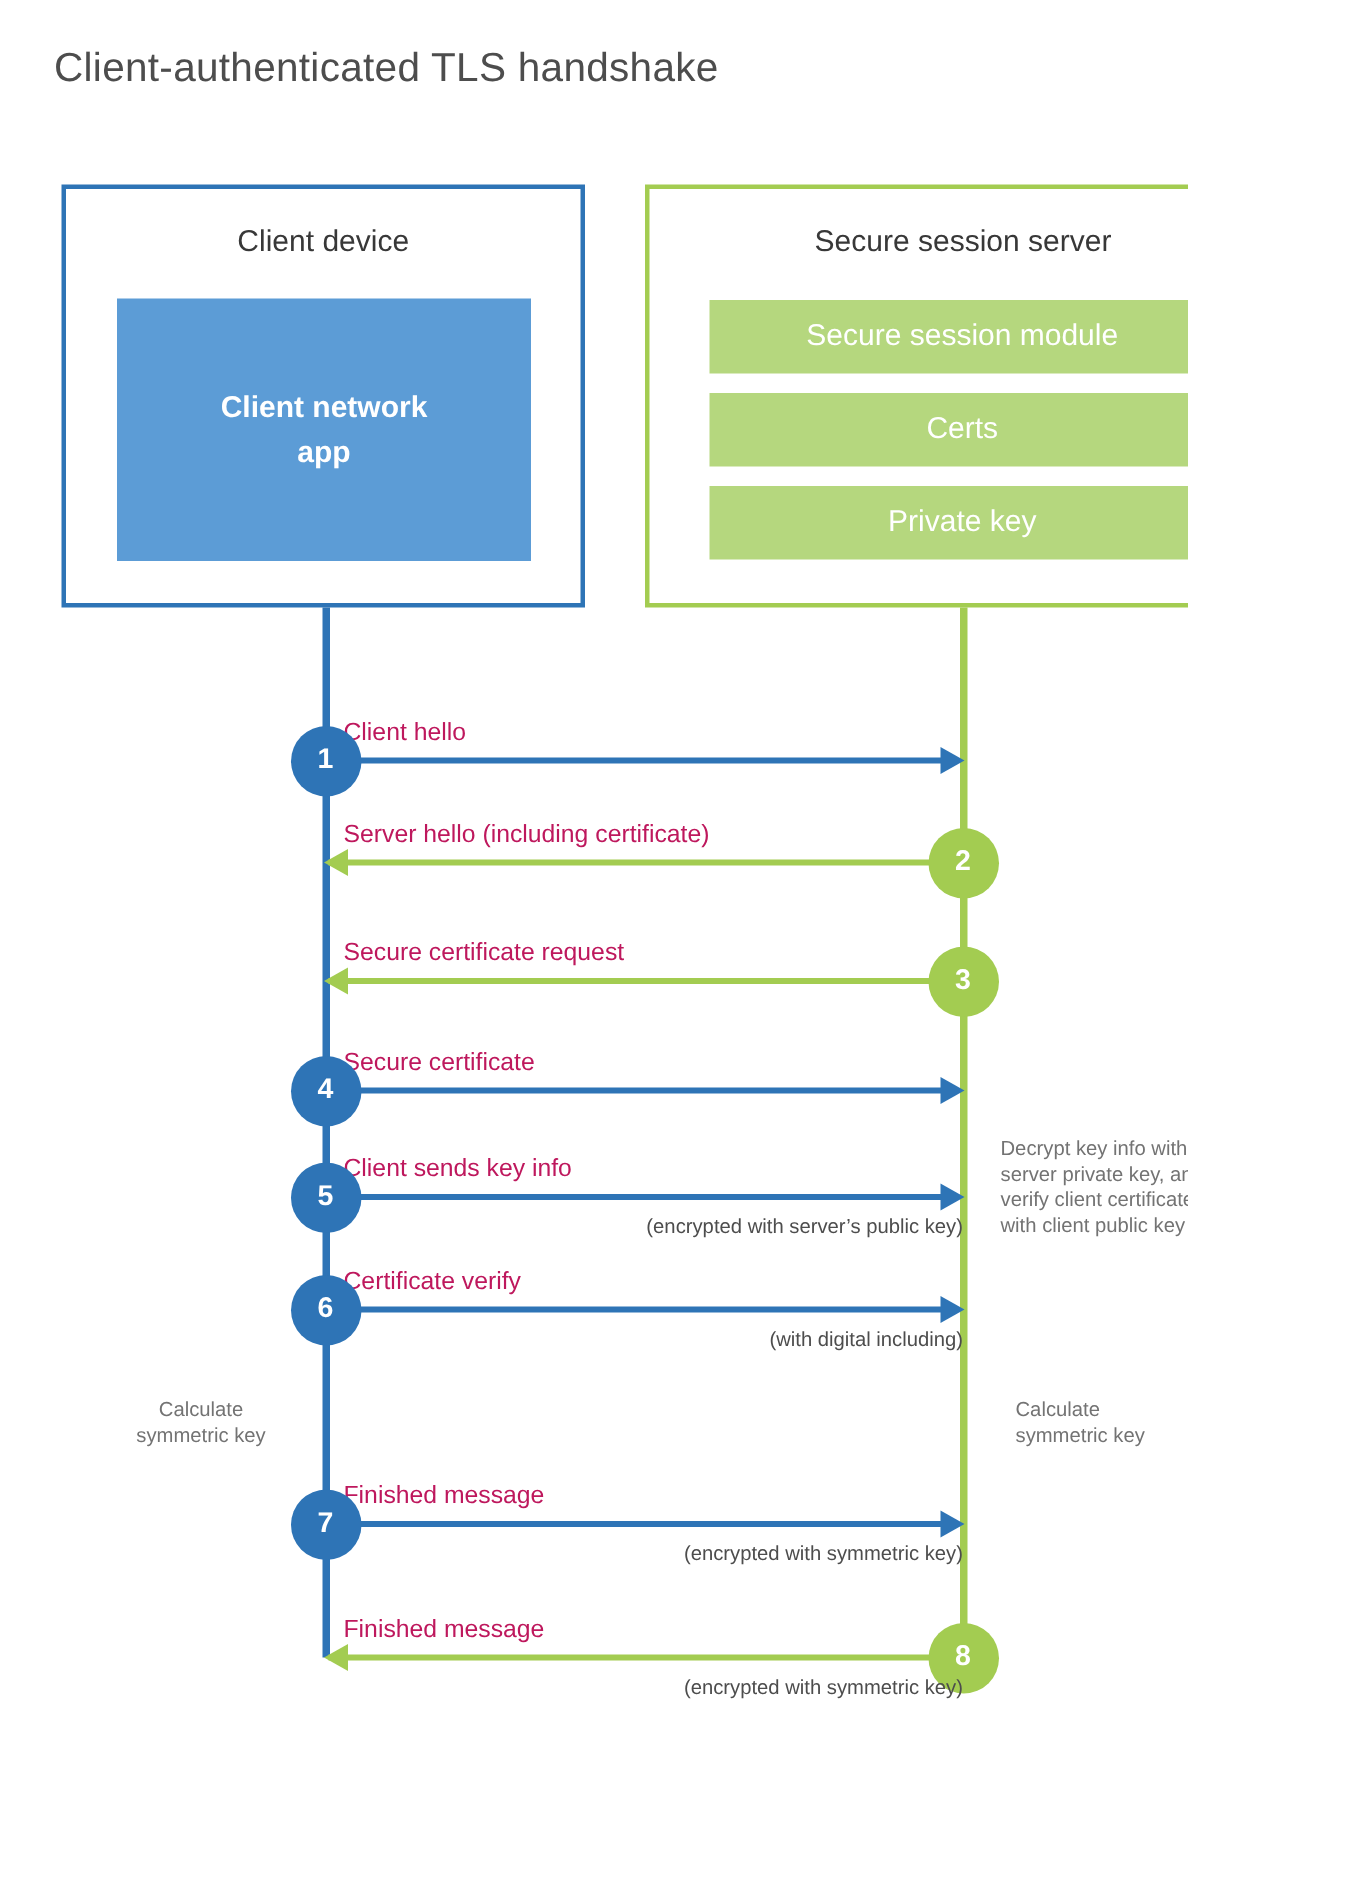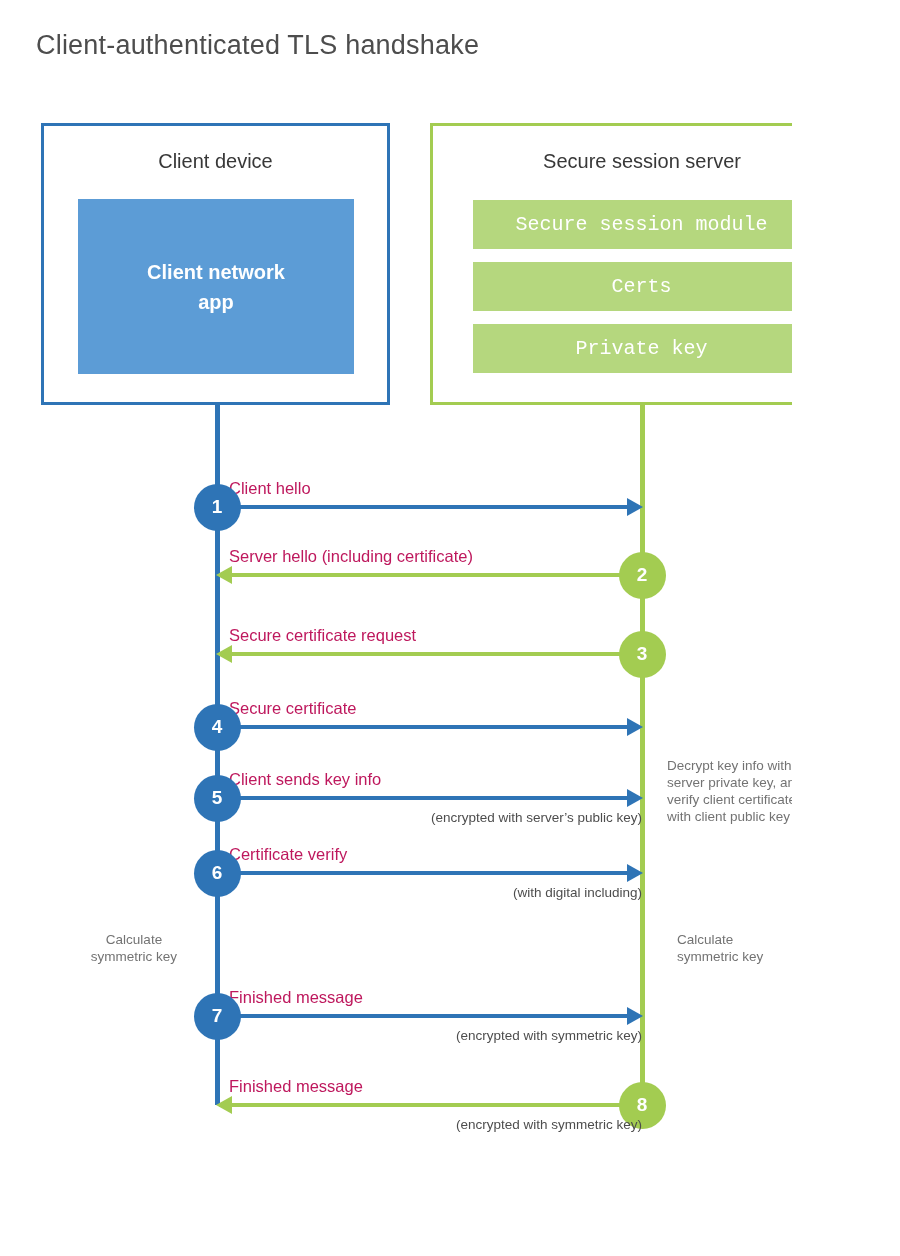--- a/index.html
+++ b/index.html
@@ -35,21 +35,21 @@
     background: #5c9cd6;
     display: flex; align-items: center; justify-content: center;
     color: #ffffff; font-size: 20px; text-align: center; white-space: pre-line;
     line-height: 1.5;
     font-weight: bold;
   }
   .server-bar {
     position: absolute; left: 40px; width: 337px; height: 49px;
     background: #b5d77e;
     display: flex; align-items: center; justify-content: center;
-    color: #ffffff; font-size: 20px; font-family: Liberation Mono, monospace;
+    color: #ffffff; font-size: 20px;
   }
   .bar-1 { top: 74px; }
   .bar-2 { top: 136px; }
   .bar-3 { top: 198px; }
   
   .vline { position: absolute; top: 405px; width: 5px; height: 700px; }
   .client-vline { left: 214.5px; background: #2e74b6; }
   .server-vline { left: 639.5px; background: #a3cc51; }
   
   .step { position: absolute; left: 217px; width: 425px; height: 0; }

